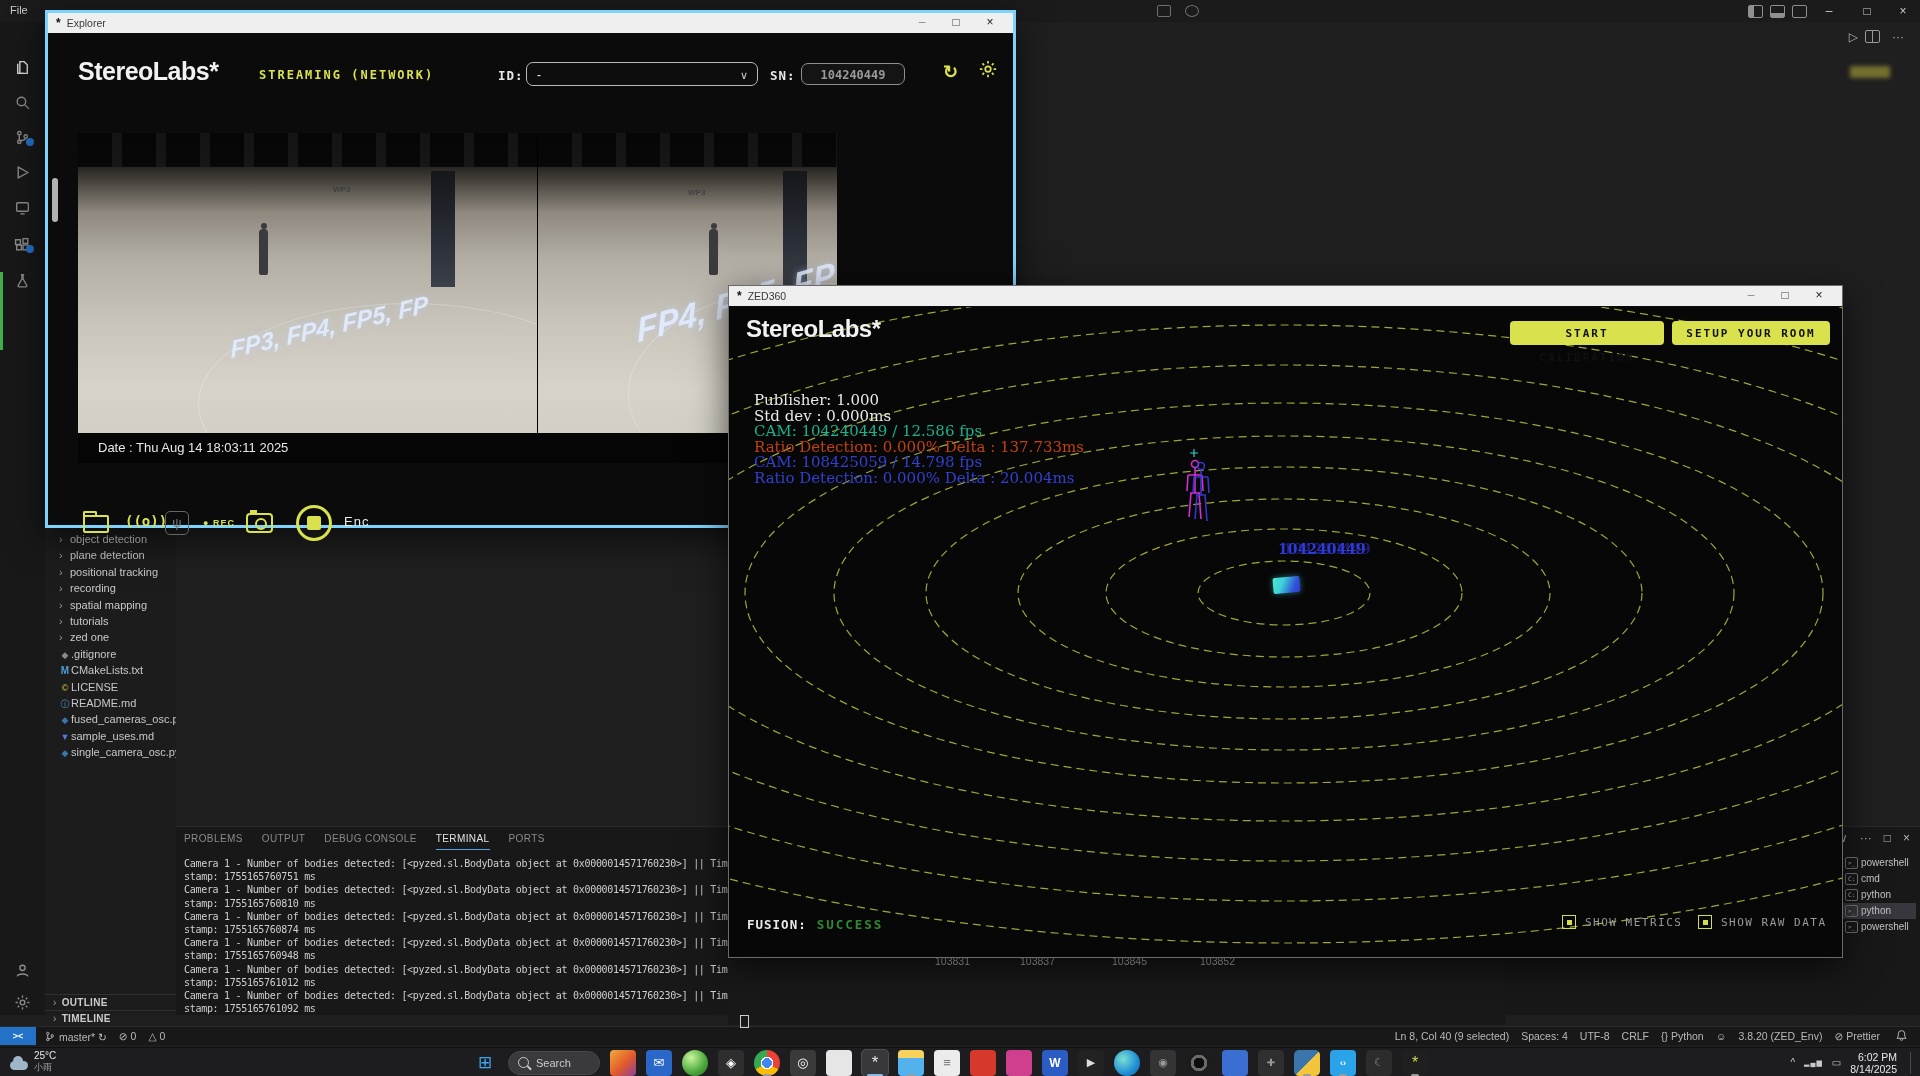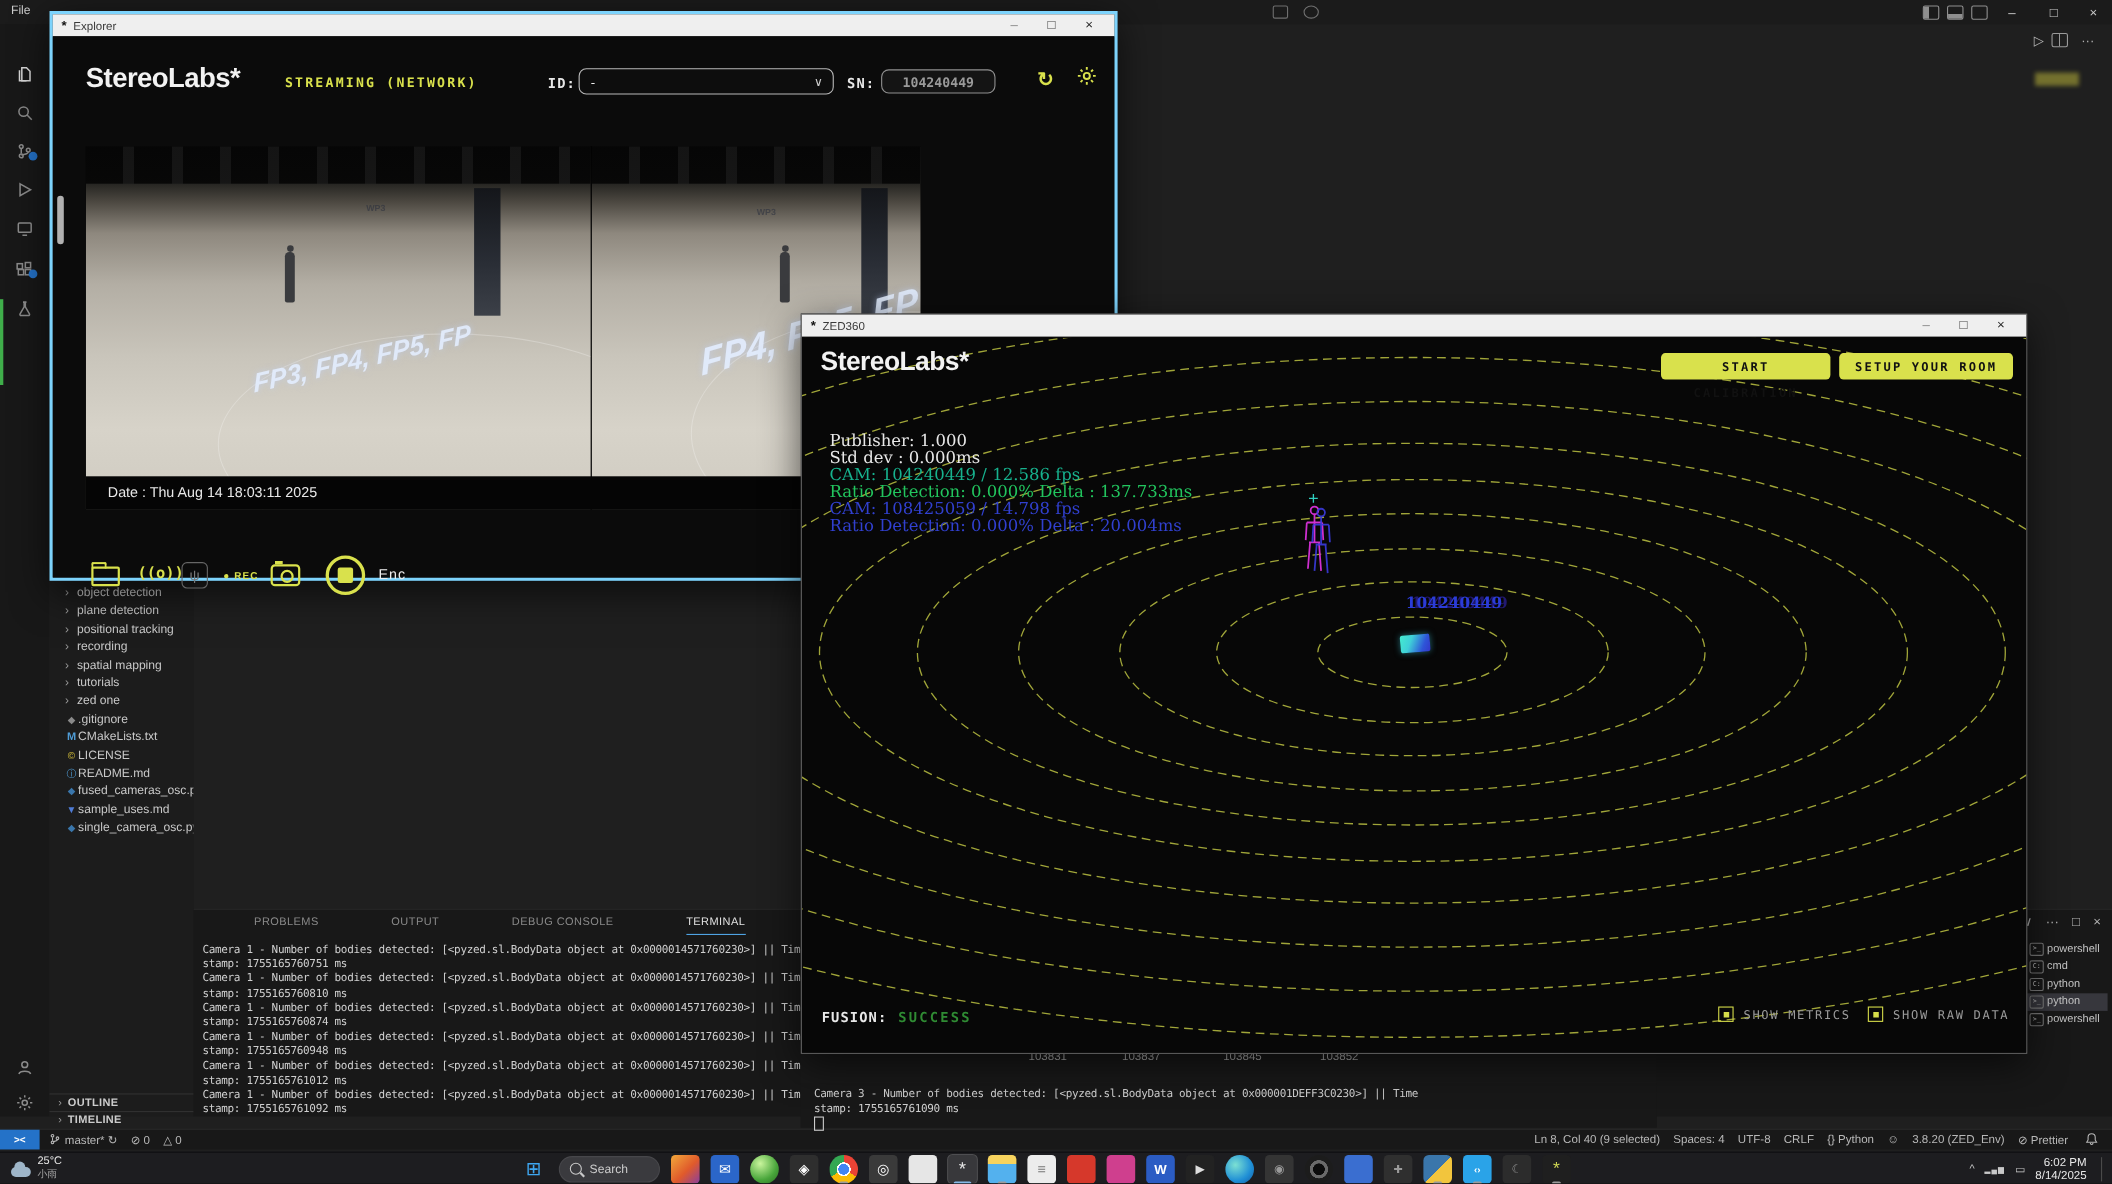--- a/index.html
+++ b/index.html
@@ -25,21 +25,21 @@
   .frow .chev{color:#9a9a9a;display:inline-block;width:11px;}
   .frow .fic{display:inline-block;width:12px;font-size:9px;text-align:center;}
   .fic.git{color:#8a8a8a;} .fic.cmake{color:#4f9cd6;font-weight:bold;font-size:10px;} .fic.lic{color:#d8c23a;}
   .fic.readme{color:#4f9cd6;} .fic.py{color:#3a76ab;} .fic.md{color:#4f7cd6;}
   .sect{position:absolute;left:0;width:131px;height:16px;border-top:1px solid #303030;color:#cccccc;font-size:10px;font-weight:bold;line-height:16px;padding-left:8px;letter-spacing:.3px;}
   .sect .chev{color:#9a9a9a;margin-right:5px;font-weight:normal;}
   .editor{position:absolute;left:176px;top:22px;right:0;bottom:32px;background:#1f1f1f;}
   .ed-act{position:absolute;top:8px;color:#b0b0b0;font-size:12px;}
   .panel{position:absolute;left:176px;top:826px;right:0;bottom:32px;background:#181818;border-top:1px solid #2a2a2a;}
   .ptabs{position:absolute;left:8px;top:4px;display:flex;gap:19px;font-size:10px;letter-spacing:.4px;color:#8a8a8a;}
-  .ptab{height:18px;line-height:16px;cursor:pointer;margin-left:47px;}
+  .ptab{height:18px;line-height:16px;cursor:pointer;}
   .ptab.active{color:#e2e2e2;border-bottom:1px solid #4fa3e3;}
   .pacts{position:absolute;right:10px;top:4px;color:#b5b5b5;font-size:12px;display:flex;gap:12px;align-items:center;}
   .term{position:absolute;left:8px;top:30px;width:552px;font-family:"DejaVu Sans Mono",monospace;font-size:10px;line-height:13.2px;letter-spacing:-0.3px;color:#cfcfcf;white-space:nowrap;}
   .cursor{display:inline-block;width:7px;height:11px;border:1px solid #cccccc;vertical-align:middle;}
   .tlist{position:absolute;right:4px;top:28px;width:82px;font-size:10px;color:#c5c5c5;border-left:1px solid #2e2e2e;padding-left:2px;}
   .trow{height:16px;line-height:16px;display:flex;align-items:center;gap:3px;white-space:nowrap;padding-left:2px;}
   .trow.selected{background:#37373d;}
   .trow .tree{font-family:"DejaVu Sans Mono",monospace;color:#9a9a9a;width:6px;font-size:9px;}
   .tico{display:inline-block;width:11px;height:10px;border:1px solid #777;border-radius:2px;font-size:6px;line-height:9px;text-align:center;color:#bbb;font-family:"DejaVu Sans Mono",monospace;}
   .statusbar{position:absolute;left:0;top:1026px;width:1920px;height:18px;background:#181818;border-top:1px solid #2b2b2b;color:#b8b8b8;font-size:10.5px;}
@@ -356,25 +356,20 @@
             <path d="M8 2a4 4 0 014 4v3l1.5 2.5h-11L4 9V6a4 4 0 014-4zM6.5 12.5a1.5 1.5 0 003 0"></path>
           </svg></span>
     </div>
   </div>
 
   <div id="strip">
     <span class="stripnum" style="left:207px">103831</span>
     <span class="stripnum" style="left:292px">103837</span>
     <span class="stripnum" style="left:384px">103845</span>
     <span class="stripnum" style="left:472px">103852</span>
-    <div class="strip-term">
-
-    <div class="tl">Camera 3 - Number of bodies detected: [&lt;pyzed.sl.BodyData object at 0x000001DEFF3C0230&gt;] || Time</div>
-        <div class="tl">stamp: 1755165761090 ms</div>
-      </div>
     <span class="cursor" style="position:absolute;left:12px;top:62px"></span>
   </div>
 
   <div id="zedexp" class="appwin">
     <div class="wtitle">
       <span class="wmark">*</span><span>Explorer</span>
       <span class="wctl" style="right:76px;color:#888">–</span>
       <span class="wctl" style="right:42px">□</span>
       <span class="wctl" style="right:8px;color:#222">×</span>
     </div>
@@ -463,21 +458,21 @@
         </g>
       </svg>
       <div class="z360logo zlogo">StereoLabs*</div>
       <button class="zbtn" style="right:178px;width:154px">START CALIBRATION</button>
       <button class="zbtn" style="right:12px;width:158px">SETUP YOUR ROOM</button>
       <div class="zstats">
 
       <div style="color:#e8e8e8">Publisher: 1.000</div>
           <div style="color:#e8e8e8">Std dev : 0.000ms</div>
           <div style="color:#17b28e">CAM: 104240449 / 12.586 fps</div>
-          <div style="color:#22c55e">Ratio Detection: 0.000% Delta : 137.733ms</div>
+          <div style="color:#c2410c">Ratio Detection: 0.000% Delta : 137.733ms</div>
           <div style="color:#3140cf">CAM: 108425059 / 14.798 fps</div>
           <div style="color:#3140cf">Ratio Detection: 0.000% Delta : 20.004ms</div>
         </div>
       <div class="zlabel">104240449</div>
       <div class="marker"></div>
       <div class="fusion"><span>FUSION:</span><span class="ok">SUCCESS</span></div>
       <div class="ztoggle" style="left:833px">
           <span class="cb">
             <i></i>
           </span>

